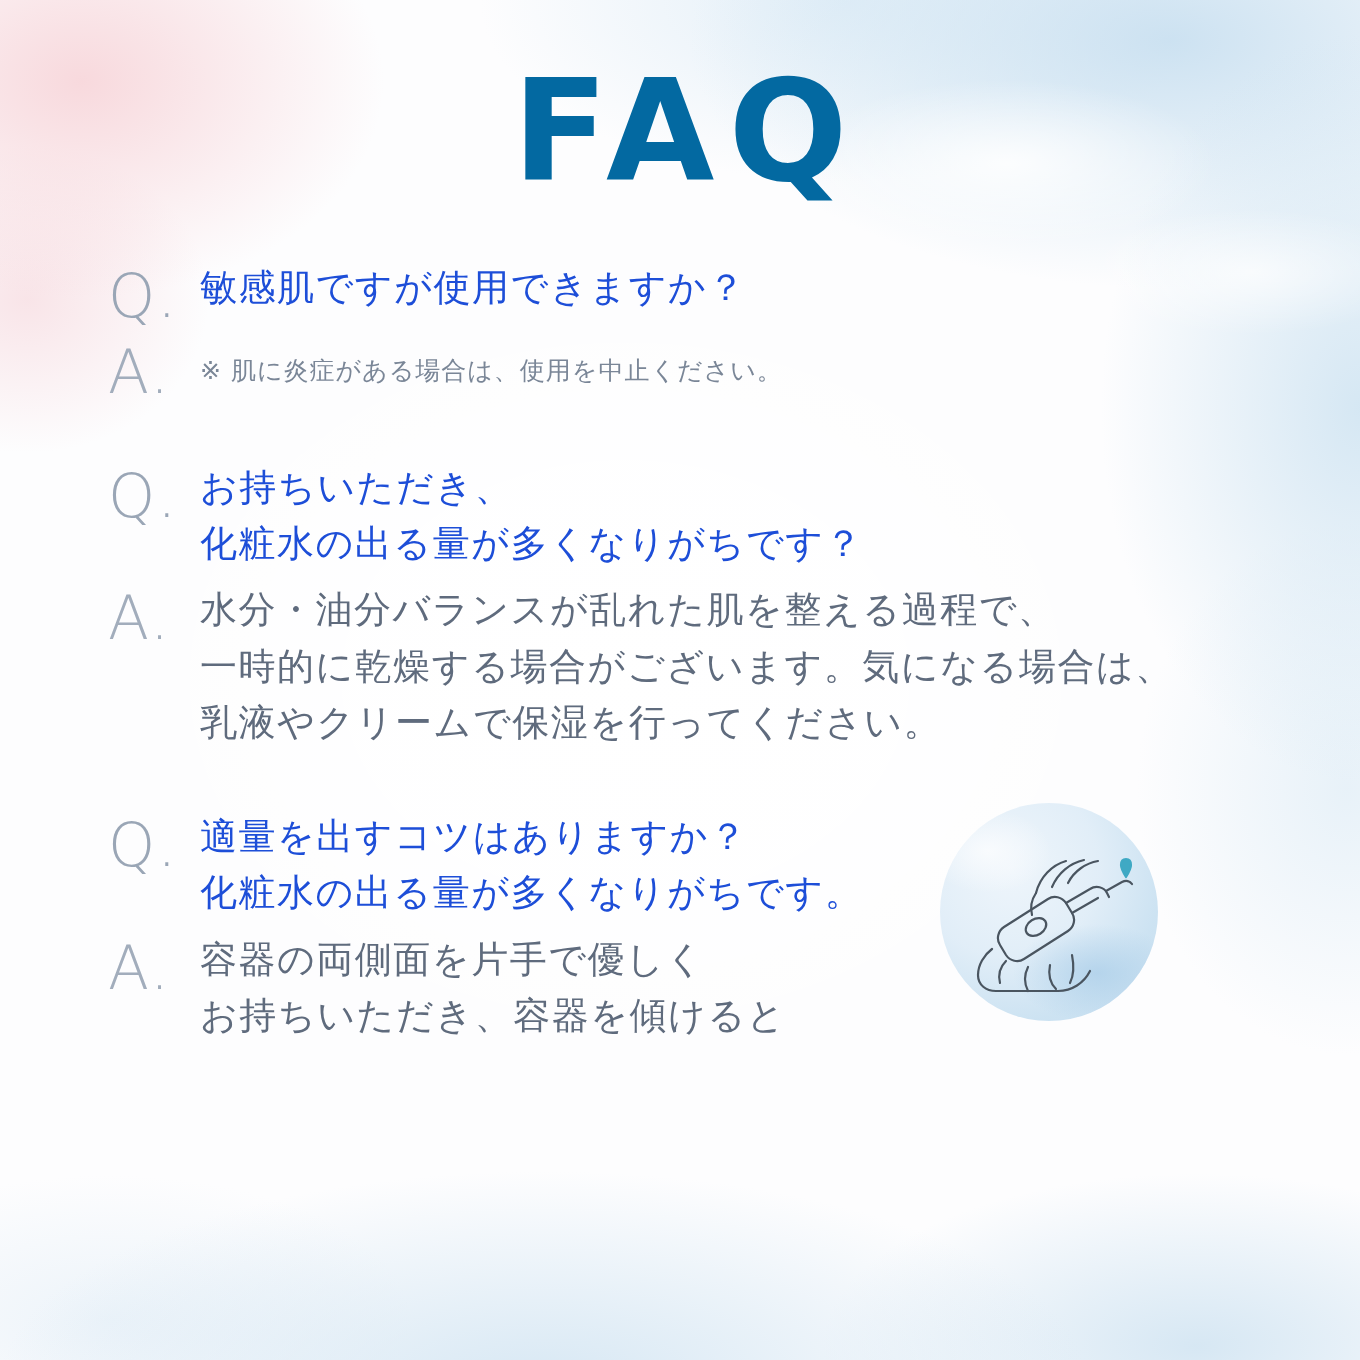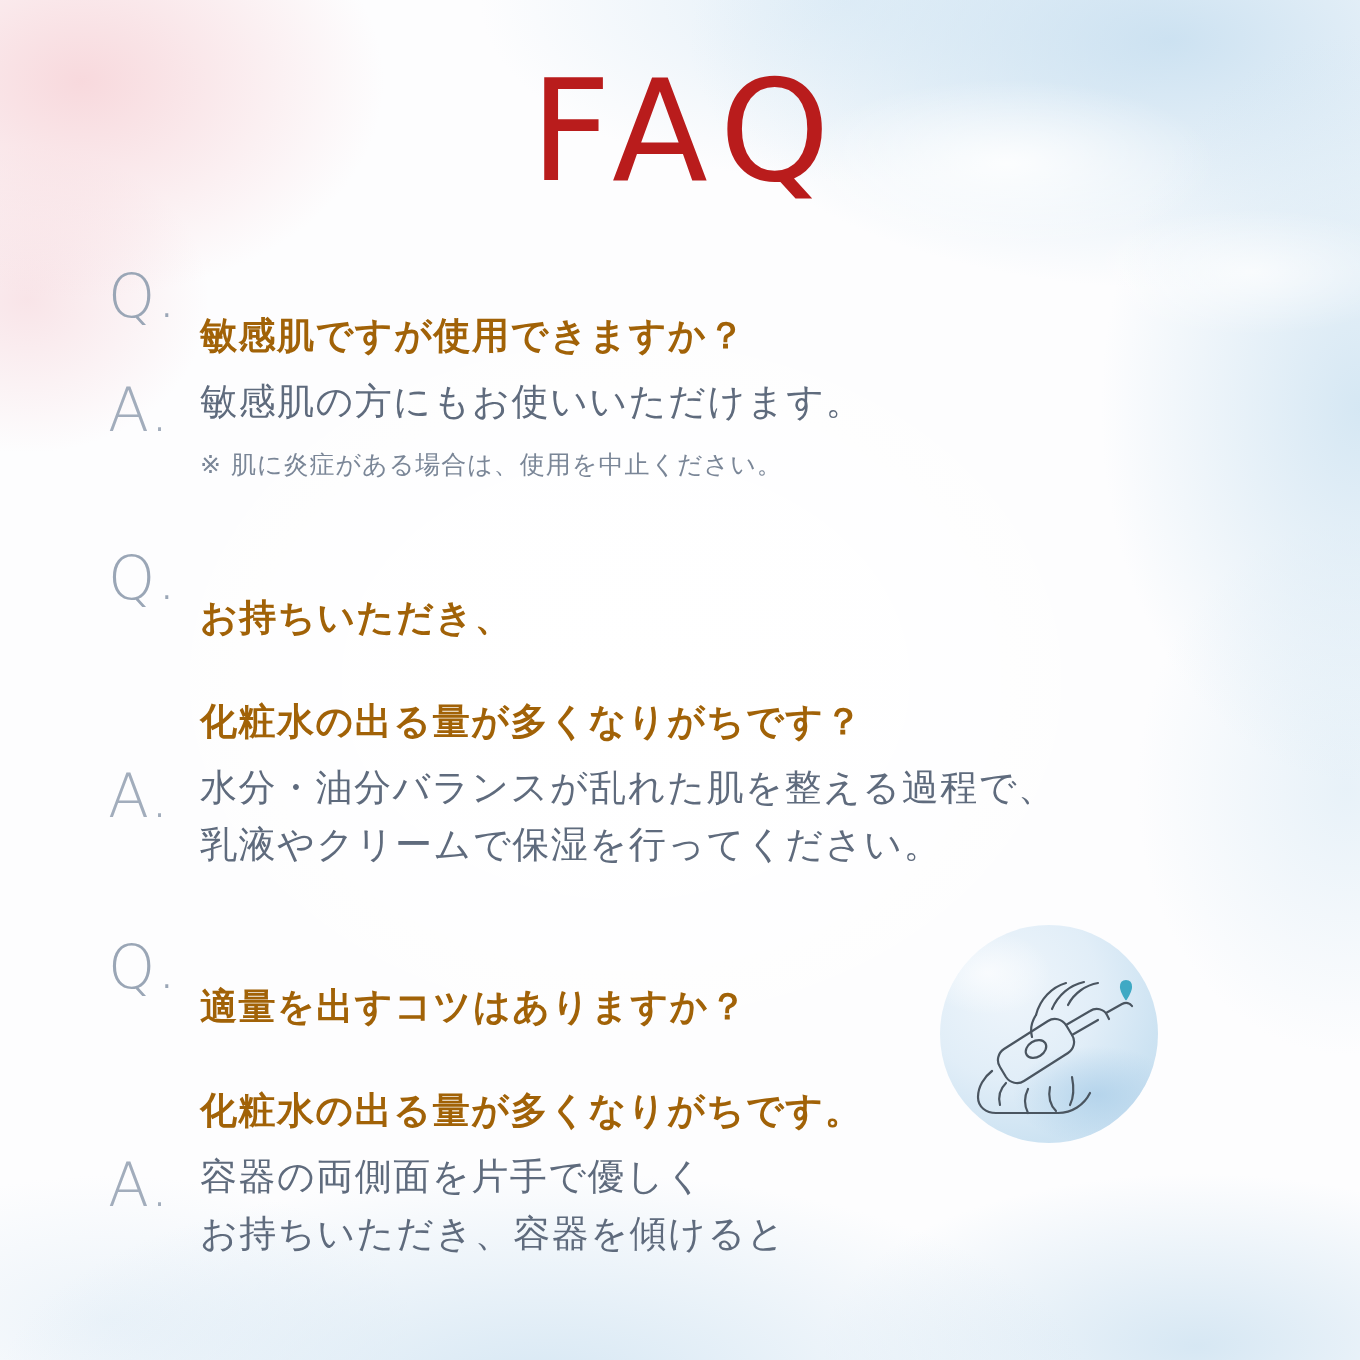--- a/index.html
+++ b/index.html
@@ -59,22 +59,22 @@
 
   
   .faq-title {
     position: relative;
     text-align: center;
     padding-top: 62px;
     font-family: "DejaVu Sans", sans-serif;
     font-size: 140px;
     line-height: 1;
     letter-spacing: 14px;
-    font-weight: 400;
-    color: #b91c1c;
+    font-weight: 700;
+    color: #0369a1;
     text-indent: 14px;
   }
 
   
   .faq-list {
     position: relative;
     margin: 58px 0 0 0;
     padding: 0 70px 0 108px;
   }
   .faq-item { position: relative; }
@@ -98,24 +98,23 @@
     padding-top: 6px;
   }
   .qa-mark.a-mark { color: #a2adbc; }
 
   .qa-body { flex: 1 1 auto; min-width: 0; }
 
   .q-text {
     font-family: "DejaVu Sans", sans-serif;
     font-size: 37px;
     line-height: 1.52;
-    font-weight: 700;
-    color: #a16207;
+    font-weight: 400;
+    color: #1d4ed8;
     letter-spacing: 1.5px;
-    margin-top: 48px;
   }
   .a-text {
     font-family: "DejaVu Sans", sans-serif;
     font-size: 37px;
     line-height: 1.52;
     font-weight: 400;
     color: #5f6b7d;
     letter-spacing: 1.5px;
   }
   .a-note {
@@ -173,38 +172,38 @@
     <div class="faq-item item-1">
       <div class="qa-row">
         <div class="qa-mark q-mark">Q.</div>
         <div class="qa-body">
           <div class="q-text">敏感肌ですが使用できますか？</div>
         </div>
       </div>
       <div class="qa-row">
         <div class="qa-mark a-mark">A.</div>
         <div class="qa-body">
-          <div class="a-text">敏感肌の方にもお使いいただけます。</div>
           <div class="a-note">※ 肌に炎症がある場合は、使用を中止ください。</div>
         </div>
       </div>
     </div>
 
     <div class="faq-item item-2">
       <div class="qa-row">
         <div class="qa-mark q-mark">Q.</div>
         <div class="qa-body">
           <div class="q-text">お持ちいただき、</div>
           <div class="q-text">化粧水の出る量が多くなりがちです？</div>
         </div>
       </div>
       <div class="qa-row">
         <div class="qa-mark a-mark">A.</div>
         <div class="qa-body">
           <div class="a-text">水分・油分バランスが乱れた肌を整える過程で、</div>
+          <div class="a-text">一時的に乾燥する場合がございます。気になる場合は、</div>
           <div class="a-text">乳液やクリームで保湿を行ってください。</div>
         </div>
       </div>
     </div>
 
     <div class="faq-item item-3">
 
       <div class="illustration">
         <div class="accent"></div>
         <svg width="218" height="218" viewBox="0 0 218 218" fill="none">

